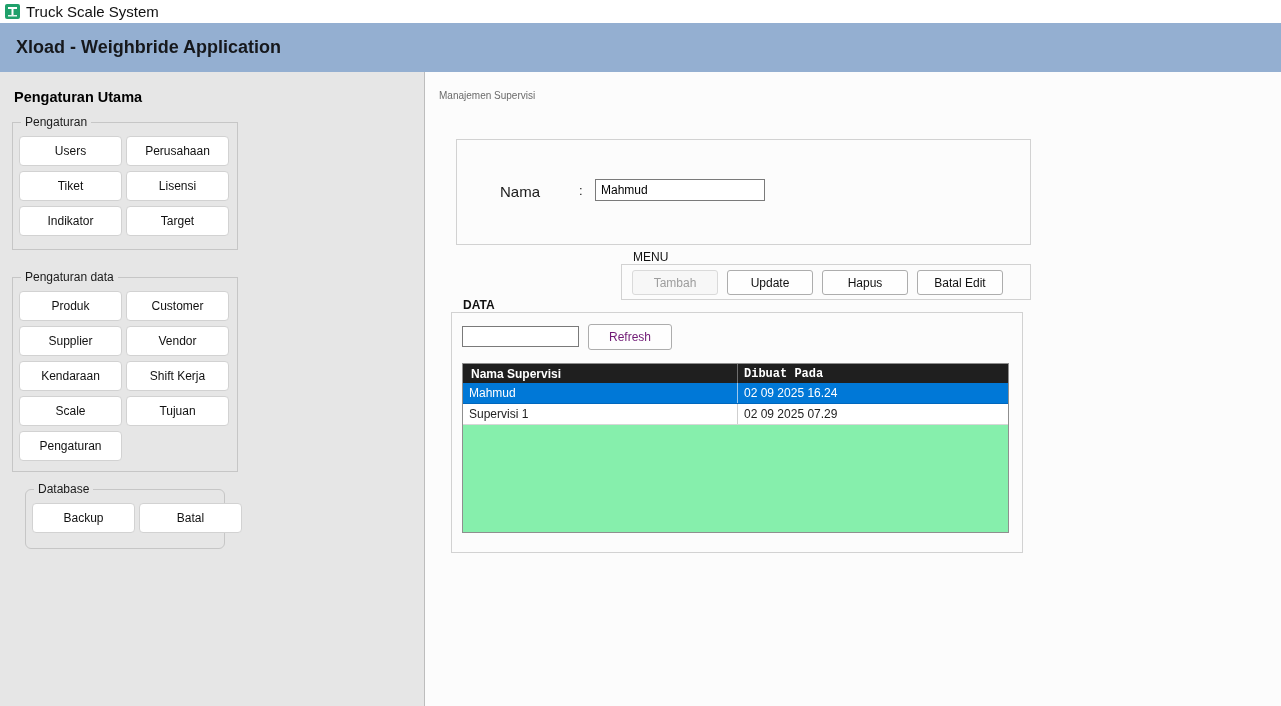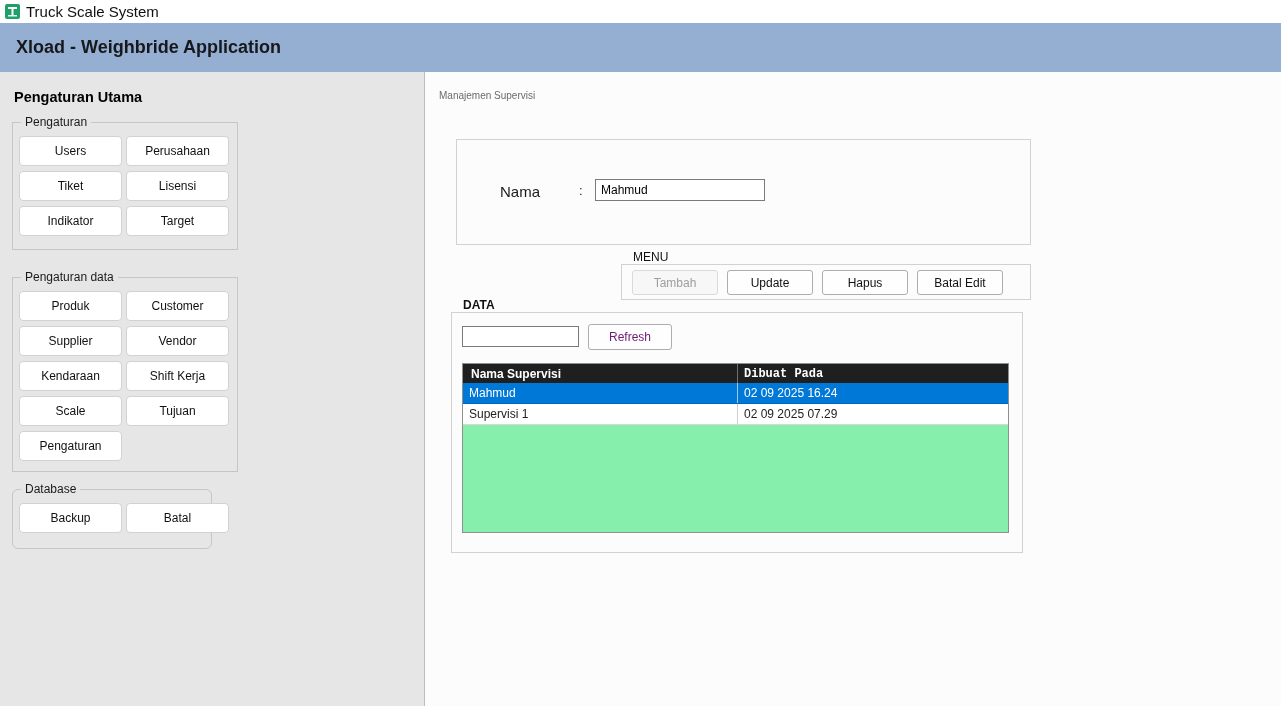--- a/index.html
+++ b/index.html
@@ -24,21 +24,21 @@
 
   
   .sidebar-title { position:absolute; left:14px; top:17px; font-size:14.5px;
     font-weight:bold; color:#000; }
 
   .groupbox { position:absolute; border:1px solid #c6c6c6; }
   .groupbox-label { position:absolute; top:-8px; left:8px; background:#e6e6e6;
     padding:0 4px; font-size:12px; color:#1a1a1a; line-height:14px; }
   .g1 { left:12px; top:50px;  width:226px; height:128px; }
   .g2 { left:12px; top:205px; width:226px; height:195px; }
-  .g3 { left:12px; top:417px; width:200px; height:60px;border-radius:6px; }
+  .g3 { left:25px; top:417px; width:200px; height:60px;border-radius:6px; }
 
   .btn-grid { padding:13px 6px 0 6px; display:grid;
     grid-template-columns:103px 103px; gap:5px 4px; justify-content:start; }
   .sbtn { height:30px; background:#ffffff; border:1px solid #d2d2d2;
     border-radius:4px; font-size:12px; color:#111;
     font-family:"Liberation Sans", sans-serif; cursor:pointer; }
 
   
   .main-title { position:absolute; left:14px; top:18px; font-size:10px; color:#6b6b6b; }
 

